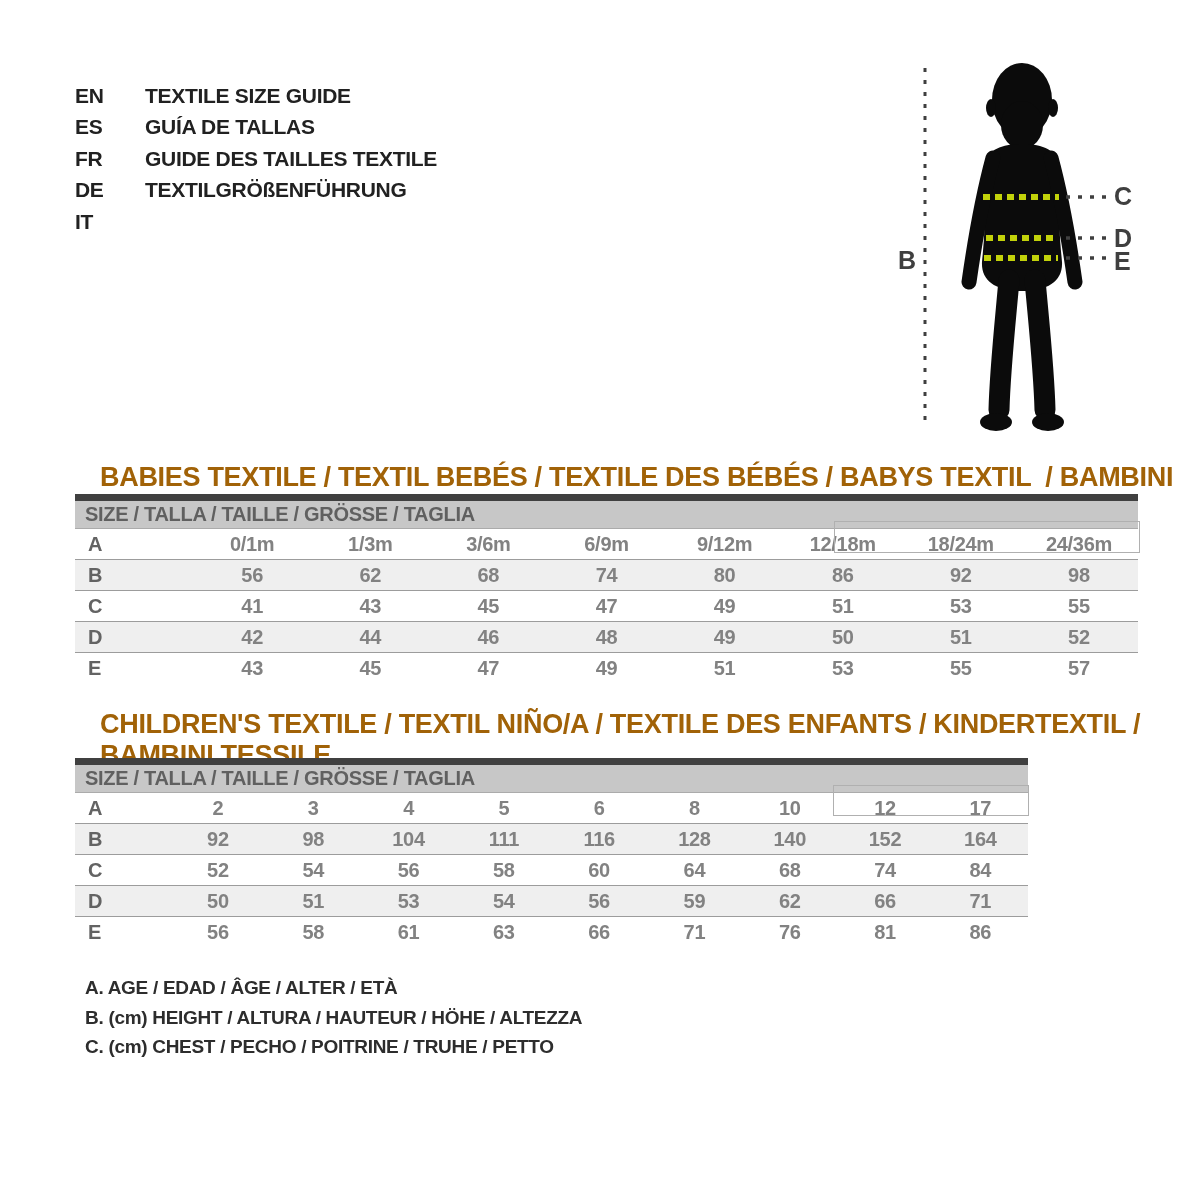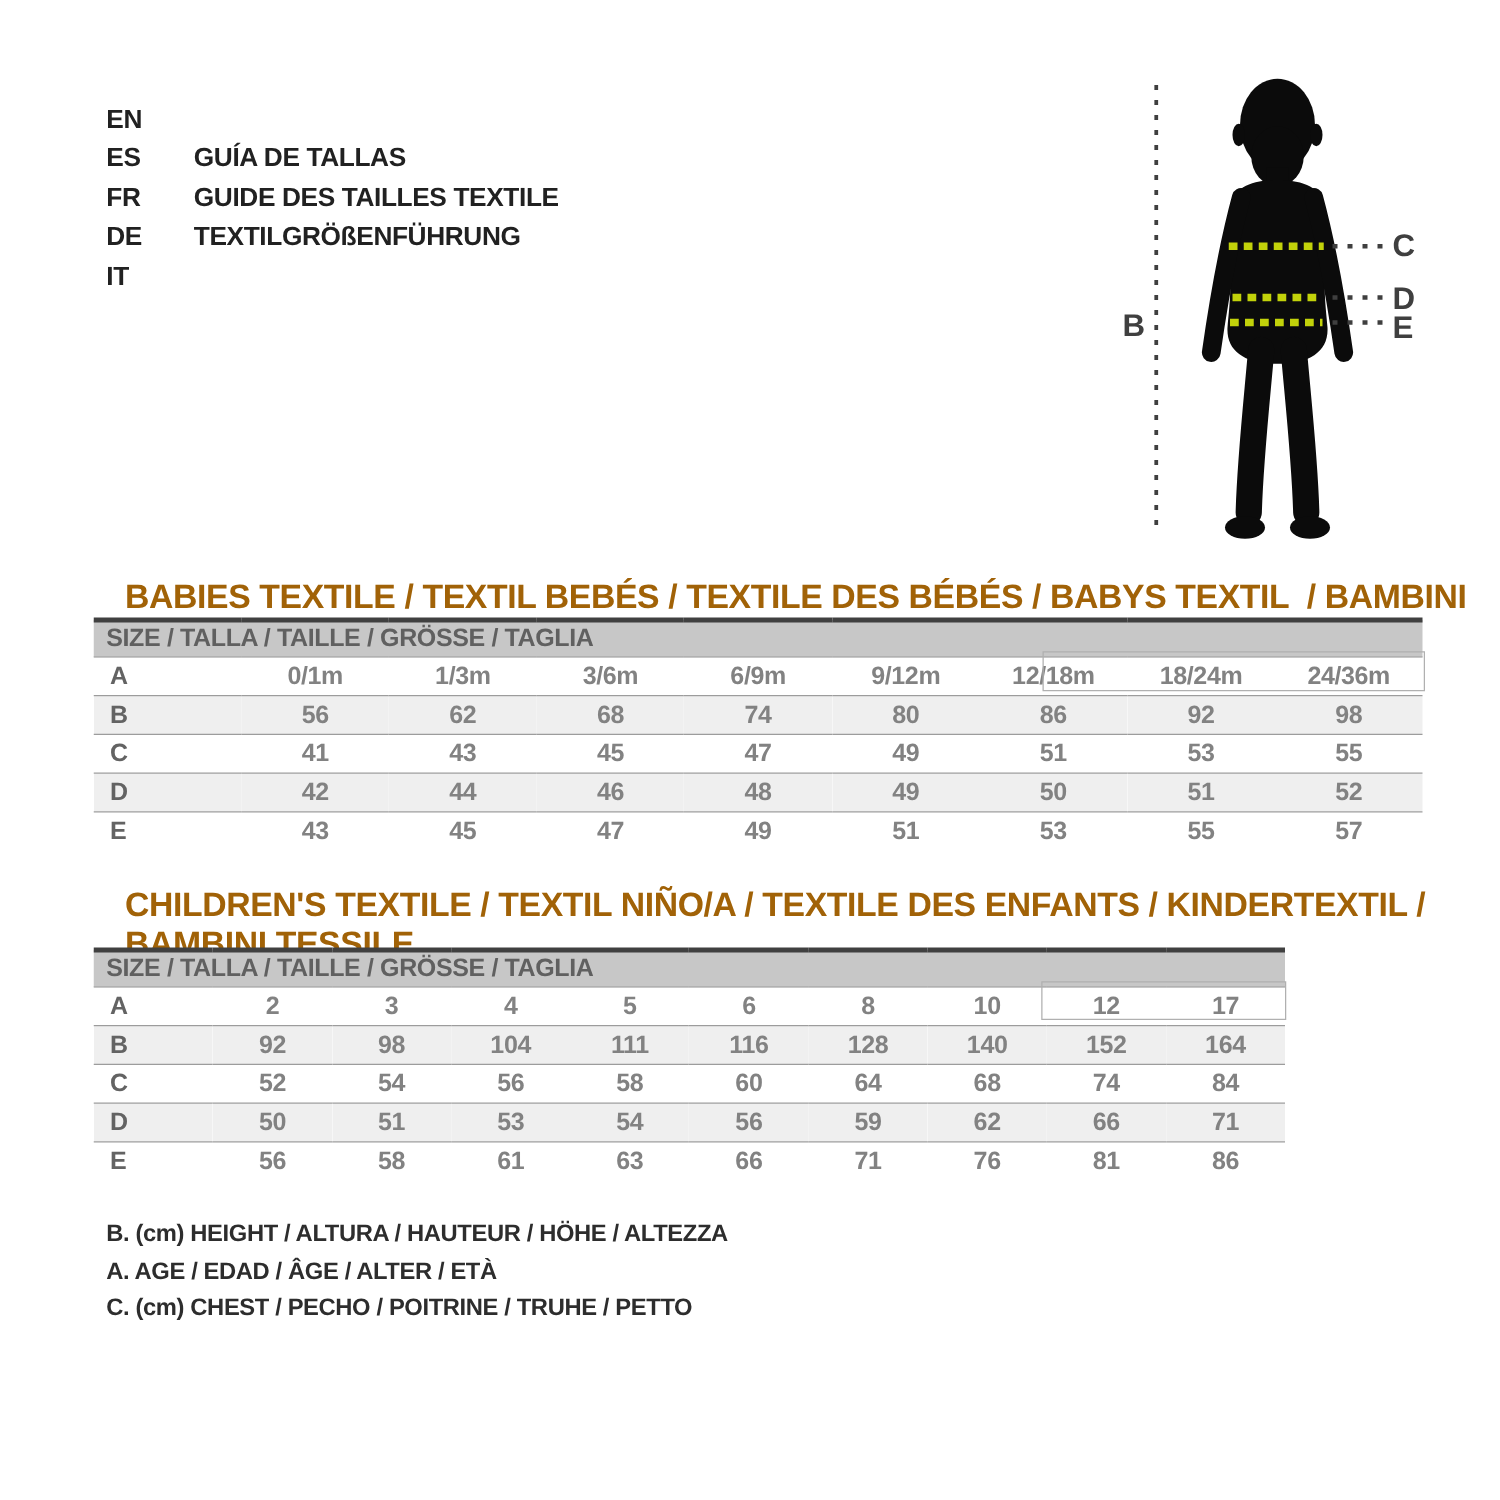--- a/index.html
+++ b/index.html
@@ -3,42 +3,42 @@
 <meta charset="utf-8">
 <style>
   html,body{margin:0;padding:0;}
   body{
     width:1200px;height:1200px;background:#ffffff;position:relative;overflow:hidden;
     font-family:"Liberation Sans",sans-serif;letter-spacing:-0.3px;
   }
   .page{position:absolute;inset:0;}
 
   
-  .langs{position:absolute;left:85px;top:80px;}
+  .langs{position:absolute;left:75px;top:80px;}
   .lang-row{display:flex;line-height:31.4px;}
   .lang-code{display:inline-block;width:70px;font-weight:bold;font-size:21px;color:#212121;}
   .lang-title{font-weight:bold;font-size:21px;color:#212121;}
 
   
   .figure{position:absolute;left:880px;top:50px;}
   .measure-label{font-family:"Liberation Sans",sans-serif;font-size:25px;font-weight:bold;fill:#3f3f3f;}
 
   
   h2.section-title{position:absolute;margin:15px;font-size:27px;font-weight:bold;color:#a16207;white-space:pre-wrap;}
   #babies-title{left:85px;top:447px;}
   #children-title{left:85px;top:694px;}
 
   
   table.size-table{position:absolute;border-collapse:collapse;table-layout:fixed;}
   #babies-table{left:75px;top:494px;width:1063px;}
   #children-table{left:75px;top:758px;width:953px;}
   table.size-table th{
     background:#c7c7c7;height:27px;text-align:left;padding:0 0 0 10px;
     font-size:20px;font-weight:bold;color:#606060;
-    border-top:4px solid #404040;border-bottom:1px solid #ababab;
+    border-top:7px solid #404040;border-bottom:1px solid #ababab;
   }
   table.size-table td{
     height:30px;font-size:20px;font-weight:bold;color:#828282;text-align:center;
     padding:0;overflow:hidden;white-space:nowrap;
   }
   table.size-table td.rowlabel{width:34px;text-align:left;padding-left:13px;color:#636363;}
   table.size-table tr.stripe td{
     background:#efefef;border-top:1px solid #9c9c9c;border-bottom:1px solid #9c9c9c;
   }
 
@@ -52,20 +52,21 @@
   .legend p{margin:0;line-height:29.6px;font-size:19px;font-weight:bold;color:#2d2d2d;}
 </style>
 </head>
 <body>
 
 <div class="page">
 
   <div class="langs" id="langs">
       <div class="lang-row">
         <span class="lang-code">EN</span>
+        <span class="lang-title">TEXTILE SIZE GUIDE</span>
       </div>
       <div class="lang-row">
         <span class="lang-code">ES</span>
         <span class="lang-title">GUÍA DE TALLAS</span>
       </div>
       <div class="lang-row">
         <span class="lang-code">FR</span>
         <span class="lang-title">GUIDE DES TAILLES TEXTILE</span>
       </div>
       <div class="lang-row">
@@ -250,18 +251,18 @@
           <td>71</td>
           <td>76</td>
           <td>81</td>
           <td>86</td>
         </tr>
       </tbody>
   </table>
   <div class="highlight" id="hl-children"></div>
 
   <div class="legend" id="legend">
+      <p>A. AGE / EDAD / ÂGE / ALTER / ETÀ</p>
       <p>B. (cm) HEIGHT / ALTURA / HAUTEUR / HÖHE / ALTEZZA</p>
-      <p>A. AGE / EDAD / ÂGE / ALTER / ETÀ</p>
       <p>C. (cm) CHEST / PECHO / POITRINE / TRUHE / PETTO</p>
     </div>
 
 </div>
 
 </body></html>

